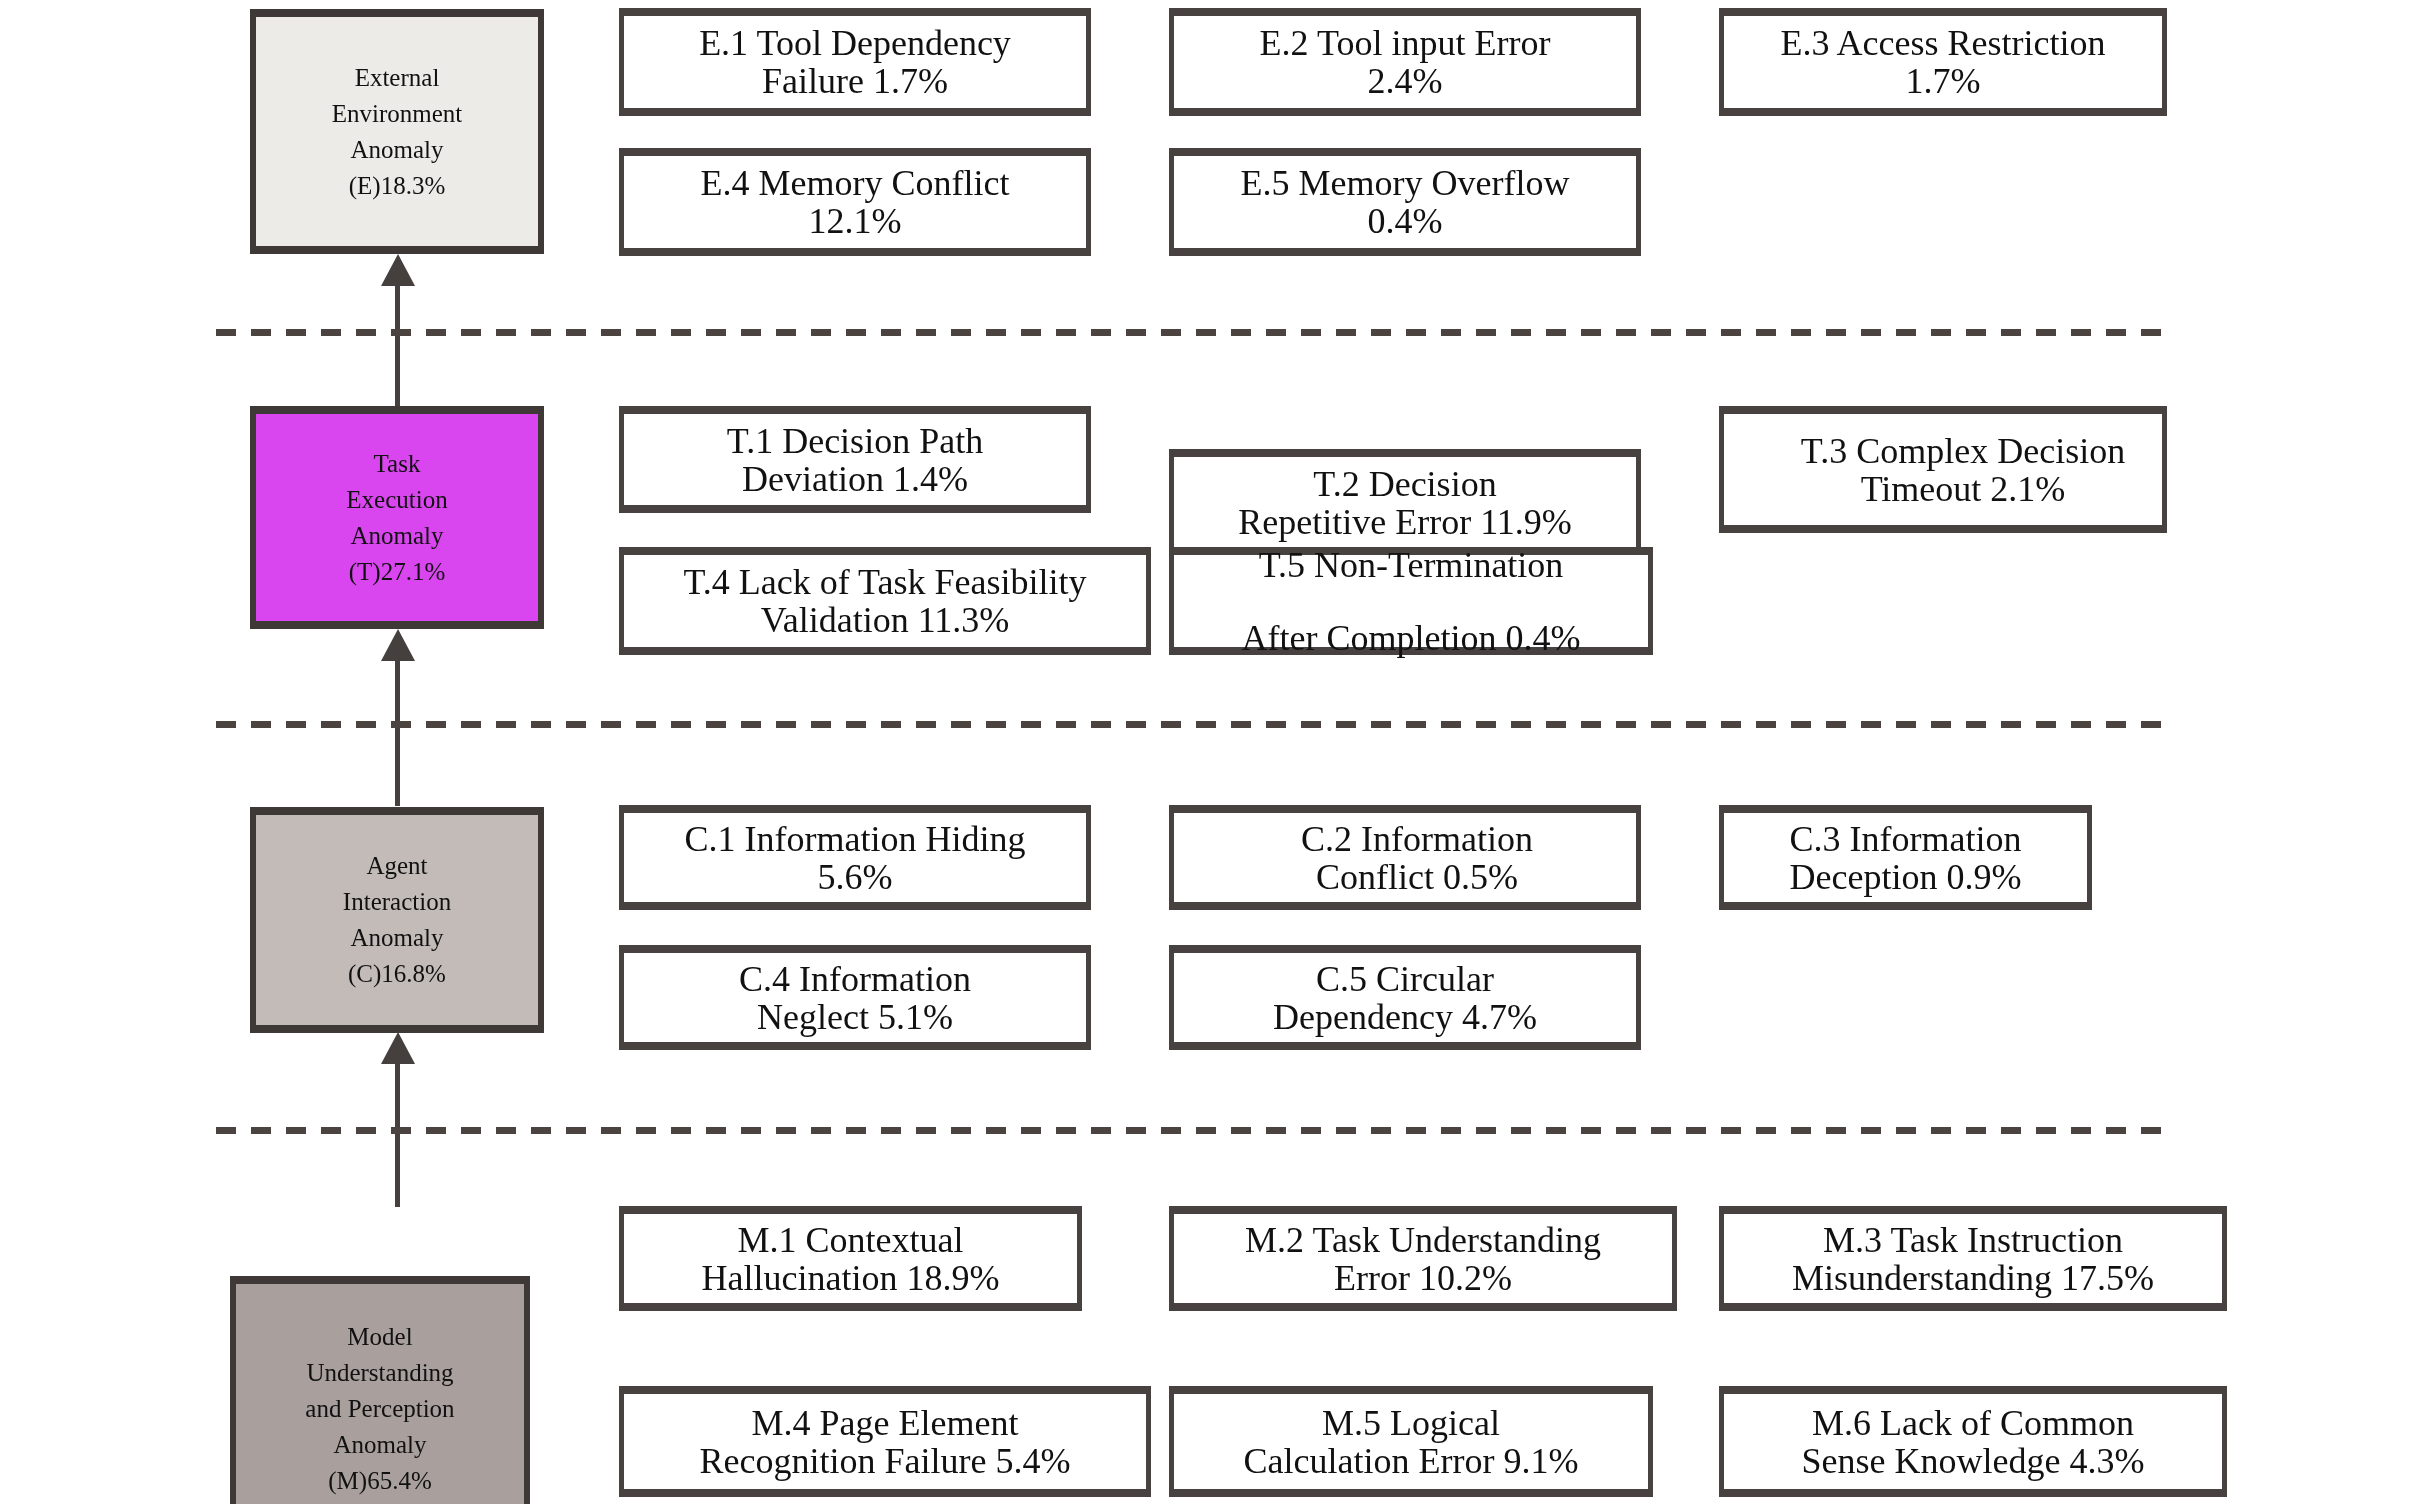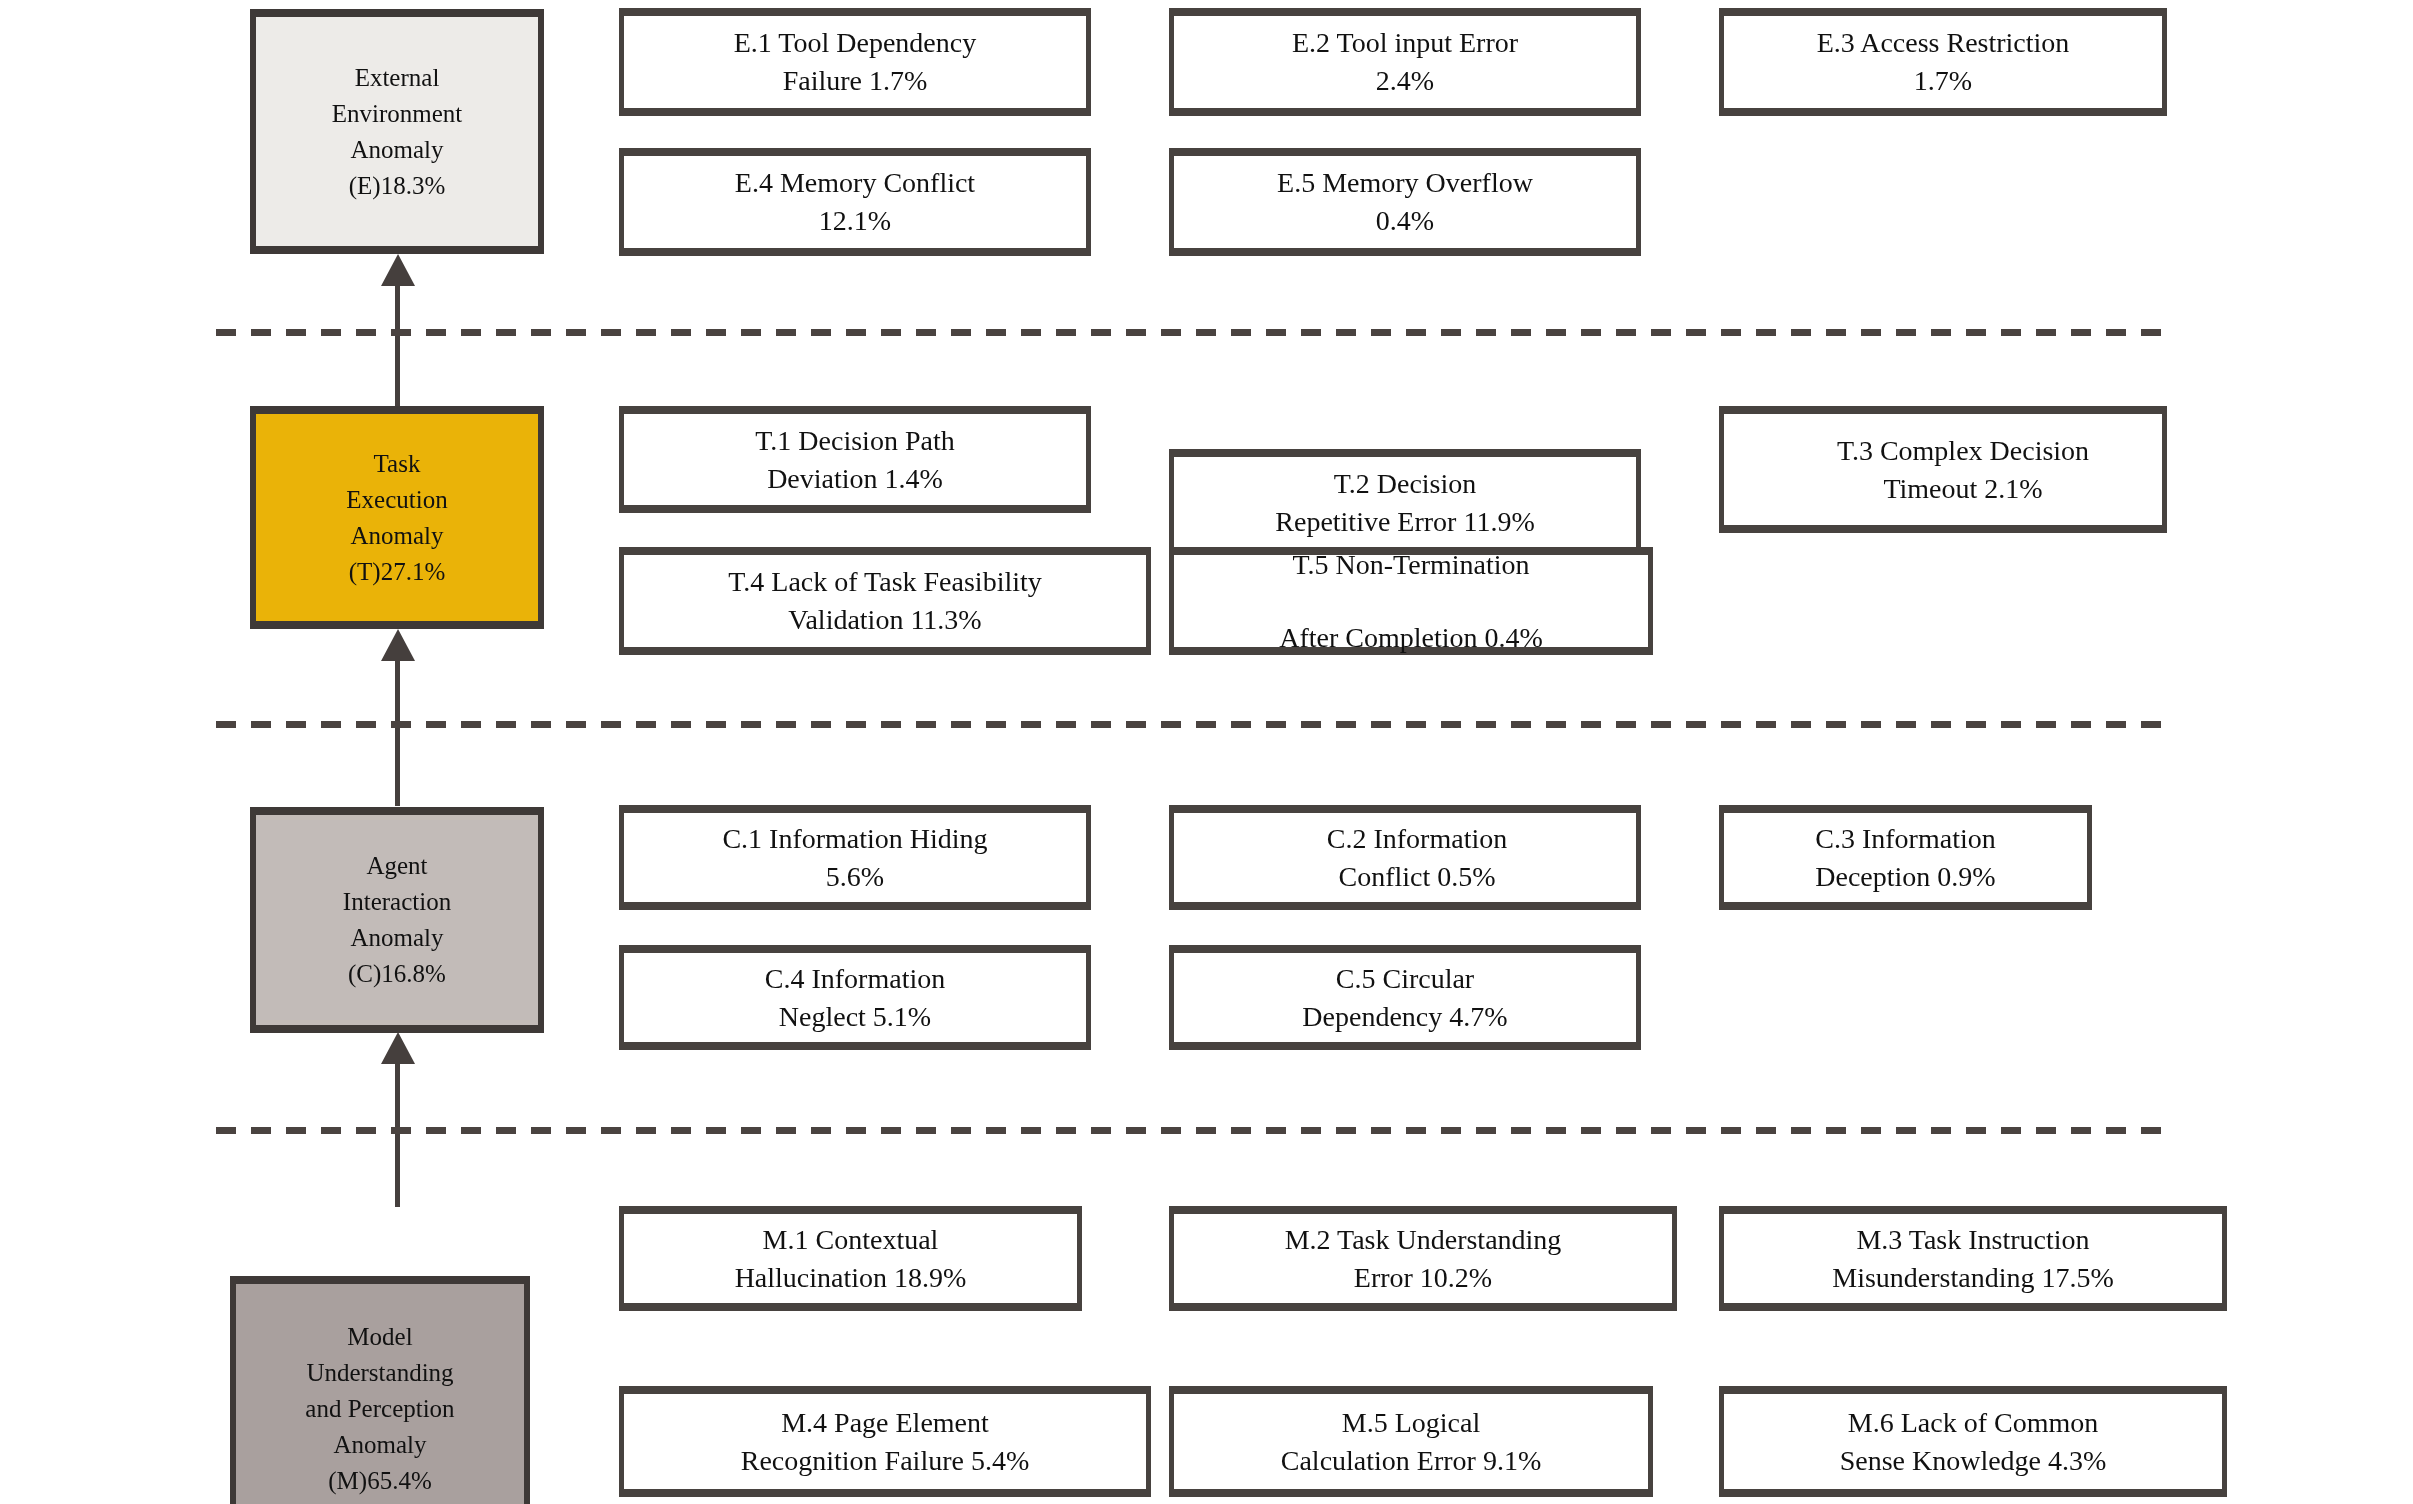--- a/index.html
+++ b/index.html
@@ -17,35 +17,35 @@
     box-sizing:border-box;
     border:6px solid #3e3937;
     border-top-width:8.4px;
     border-bottom-width:8.4px;
     display:flex;flex-direction:column;
     align-items:center;justify-content:center;
     text-align:center;
     font-size:25px;line-height:36px;
   }
   .fill-e{background:#edebe8;}
-  .fill-t{background:#eab308;}
+  .fill-t{background:#d946ef;}
   .fill-c{background:#c2bbb8;}
   .fill-m{background:#a9a09e;}
   
   .sub{
     position:absolute;
     box-sizing:border-box;
     background:#ffffff;
     border:5.4px solid #47423f;
     border-top-width:8.4px;
     border-bottom-width:8.4px;
     display:flex;flex-direction:column;
     align-items:center;justify-content:center;
     text-align:left;
-    font-size:28px;line-height:38px;
+    font-size:36px;line-height:38px;
   }
   
   .shaft{
     position:absolute;
     width:4.8px;
     background:#453f3d;
   }
   .head{
     position:absolute;
     width:0;height:0;

